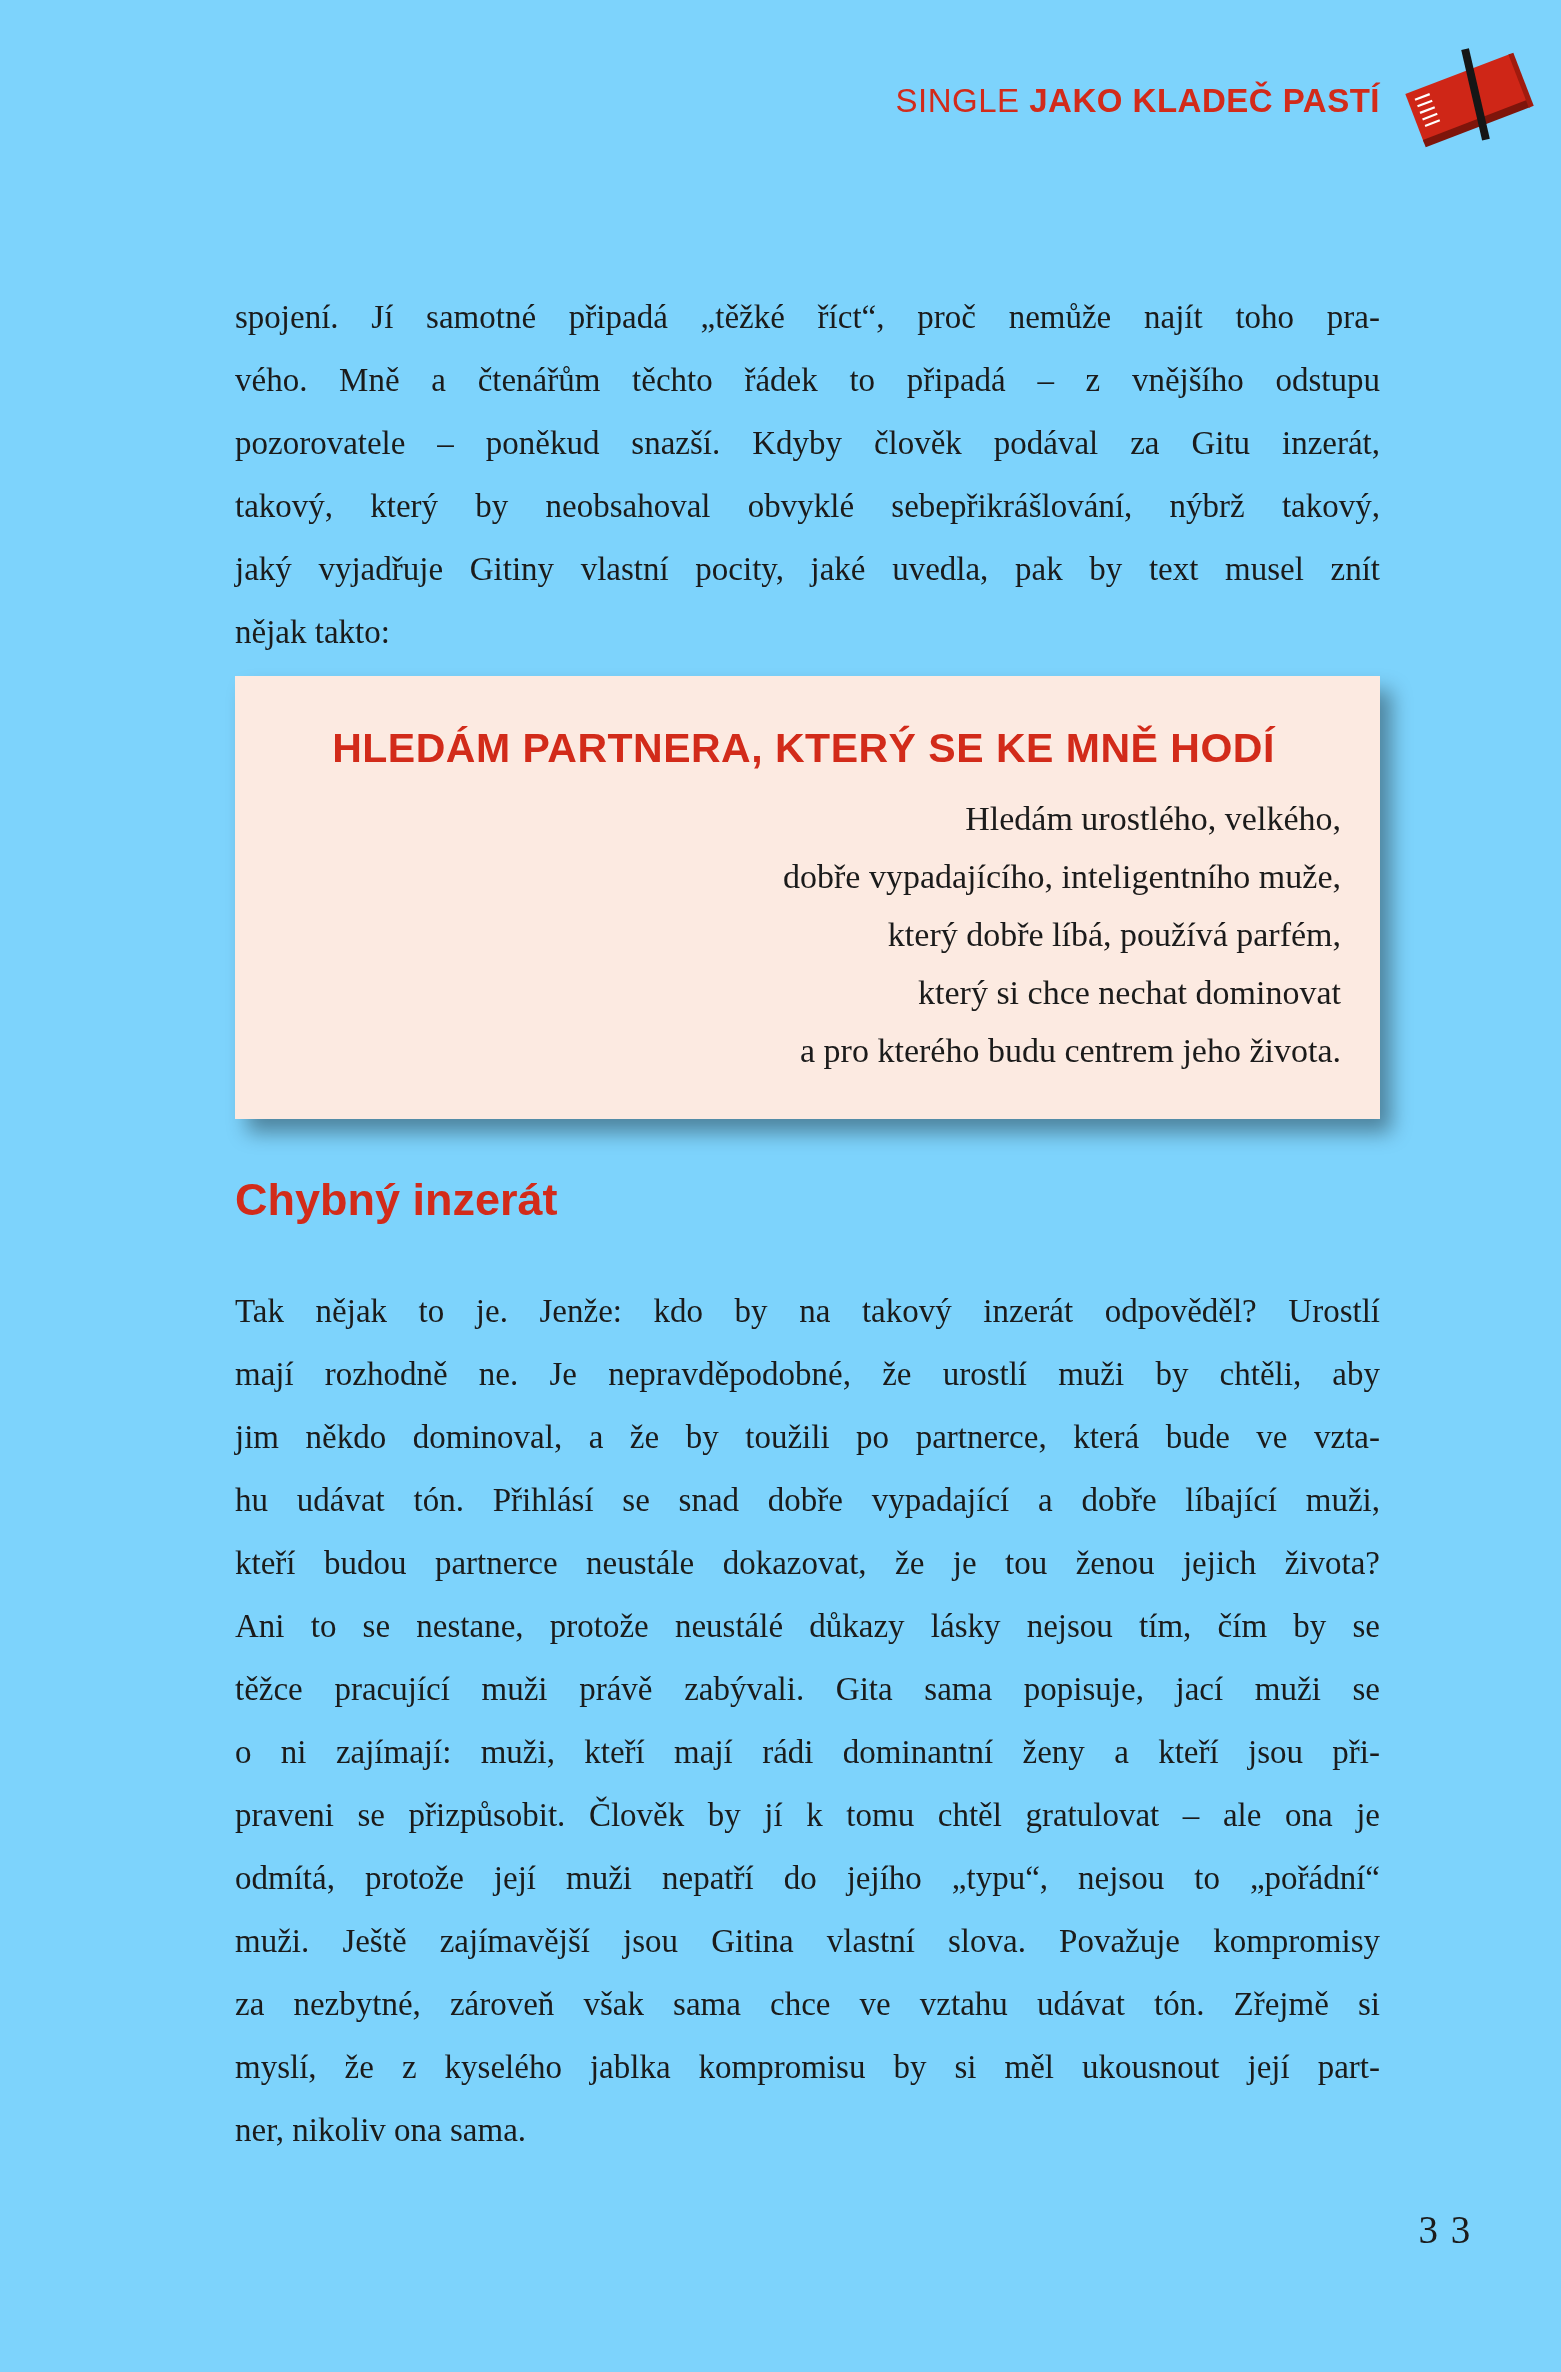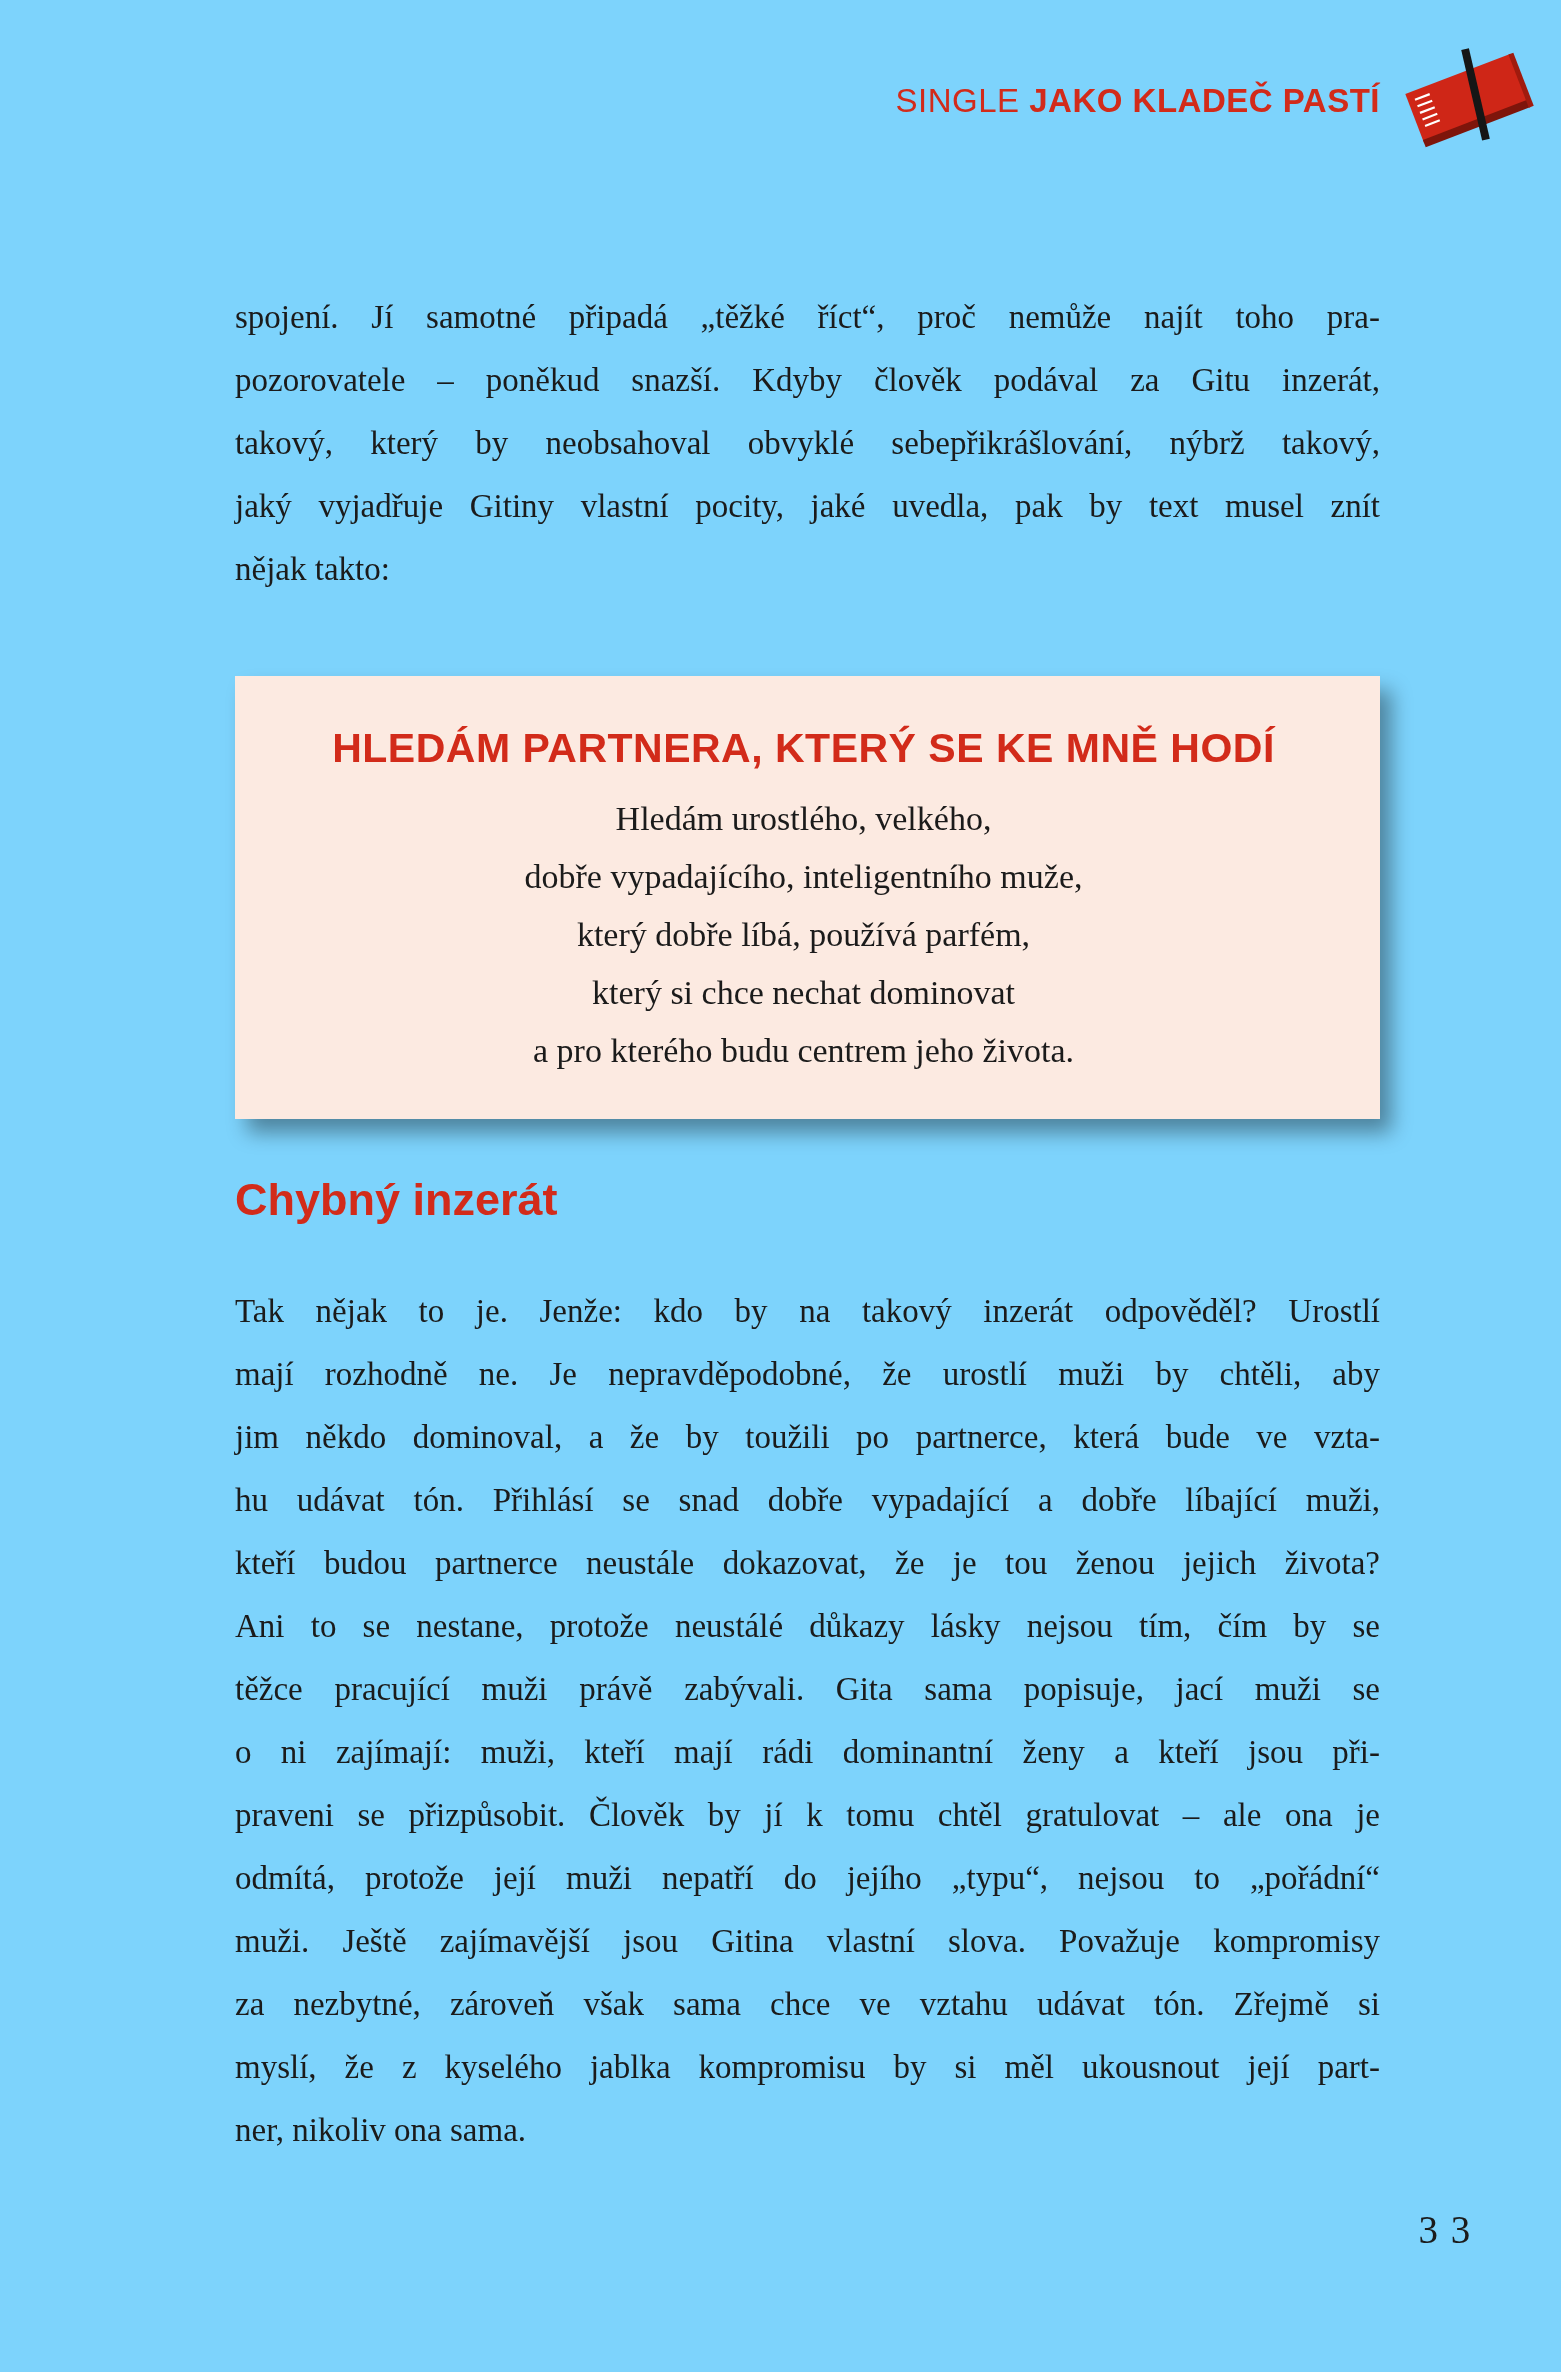--- a/index.html
+++ b/index.html
@@ -78,21 +78,21 @@
     font-weight: 700;
     font-size: 41px;
     letter-spacing: 0.5px;
     color: #d22b1a;
     text-align: center;
     margin-bottom: 17.6px;
   }
   .ad-box .line {
     font-size: 34px;
     line-height: 58px;
-    text-align: center;
+    text-align: right;
   }
 
   
   .section-heading {
     position: absolute;
     left: 0;
     top: 1174px;
     font-family: "Liberation Sans", "DejaVu Sans", sans-serif;
     font-weight: 700;
     font-size: 45px;
@@ -132,20 +132,21 @@
         <line x1="26" y1="76" x2="44" y2="76"></line>
       </g>
       <rect x="88" y="10" width="9" height="106" fill="#161616" transform="rotate(8 92 64)"></rect>
     </g>
   </svg>
 
   <div class="content">
 
     <div class="para para-intro">
         <div class="line">spojení. Jí samotné připadá „těžké říct“, proč nemůže najít toho pra-</div>
+        <div class="line">vého. Mně a čtenářům těchto řádek to připadá – z vnějšího odstupu</div>
         <div class="line">pozorovatele – poněkud snazší. Kdyby člověk podával za Gitu inzerát,</div>
         <div class="line">takový, který by neobsahoval obvyklé sebepřikrášlování, nýbrž takový,</div>
         <div class="line">jaký vyjadřuje Gitiny vlastní pocity, jaké uvedla, pak by text musel znít</div>
         <div class="line">nějak takto:</div>
       </div>
 
     <div class="ad-box">
       <div class="ad-heading">HLEDÁM PARTNERA, KTERÝ SE KE MNĚ HODÍ</div>
       <div class="ad-lines">
           <div class="line">Hledám urostlého, velkého,</div>

